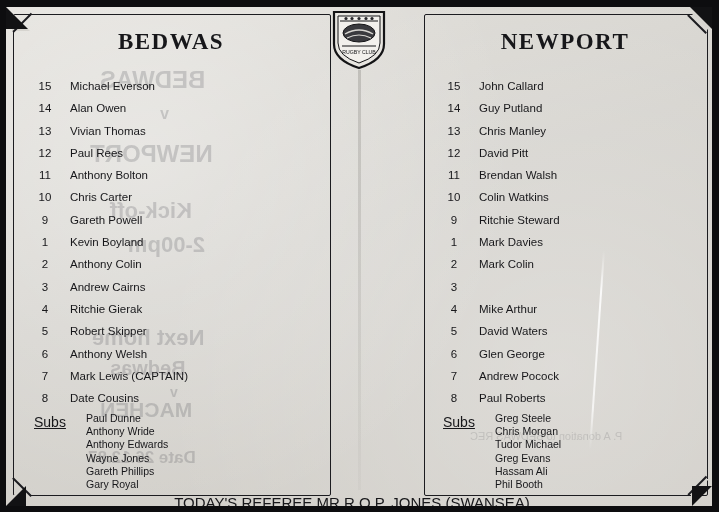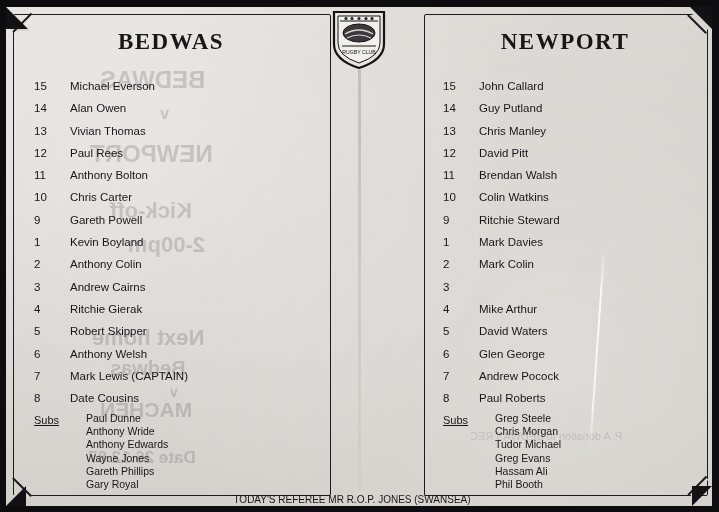--- a/index.html
+++ b/index.html
@@ -122,21 +122,21 @@
   }
   .list-left { left: 34px; top: 80px; }
   .list-right { left: 443px; top: 80px; }
   .row {
     display: flex;
     align-items: baseline;
     height: 22.3px;
   }
   .num {
     width: 22px;
-    text-align: left;
+    text-align: center;
     flex: 0 0 22px;
   }
   .pname {
     margin-left: 14px;
     white-space: nowrap;
   }
 
   
   .subs {
     position: absolute;
@@ -144,35 +144,35 @@
     font-size: 10.5px;
     color: #17171a;
   }
   .subs-left { left: 34px; top: 412px; }
   .subs-right { left: 443px; top: 412px; }
   .subs-head {
     position: absolute;
     left: 0;
     top: 2px;
     text-decoration: underline;
-    font-size: 11px;
+    font-size: 14px;
   }
   .subs-names {
     margin-left: 52px;
   }
   .subs-names div { height: 13.2px; white-space: nowrap; }
 
   .referee {
     position: absolute;
     left: 0;
     right: 15px;
     top: 494px;
     text-align: center;
     font-family: "Liberation Sans", sans-serif;
-    font-size: 10px;
+    font-size: 15px;
     color: #17171a;
   }
 
   
   .crease {
     position: absolute;
     left: 596px;
     top: 250px;
     width: 2px;
     height: 200px;

